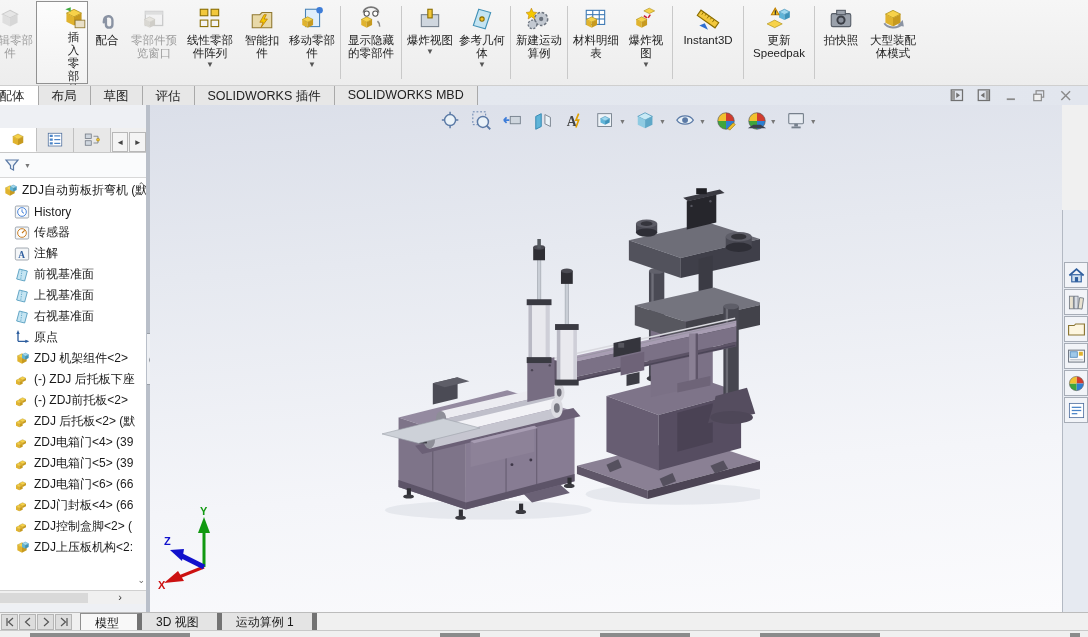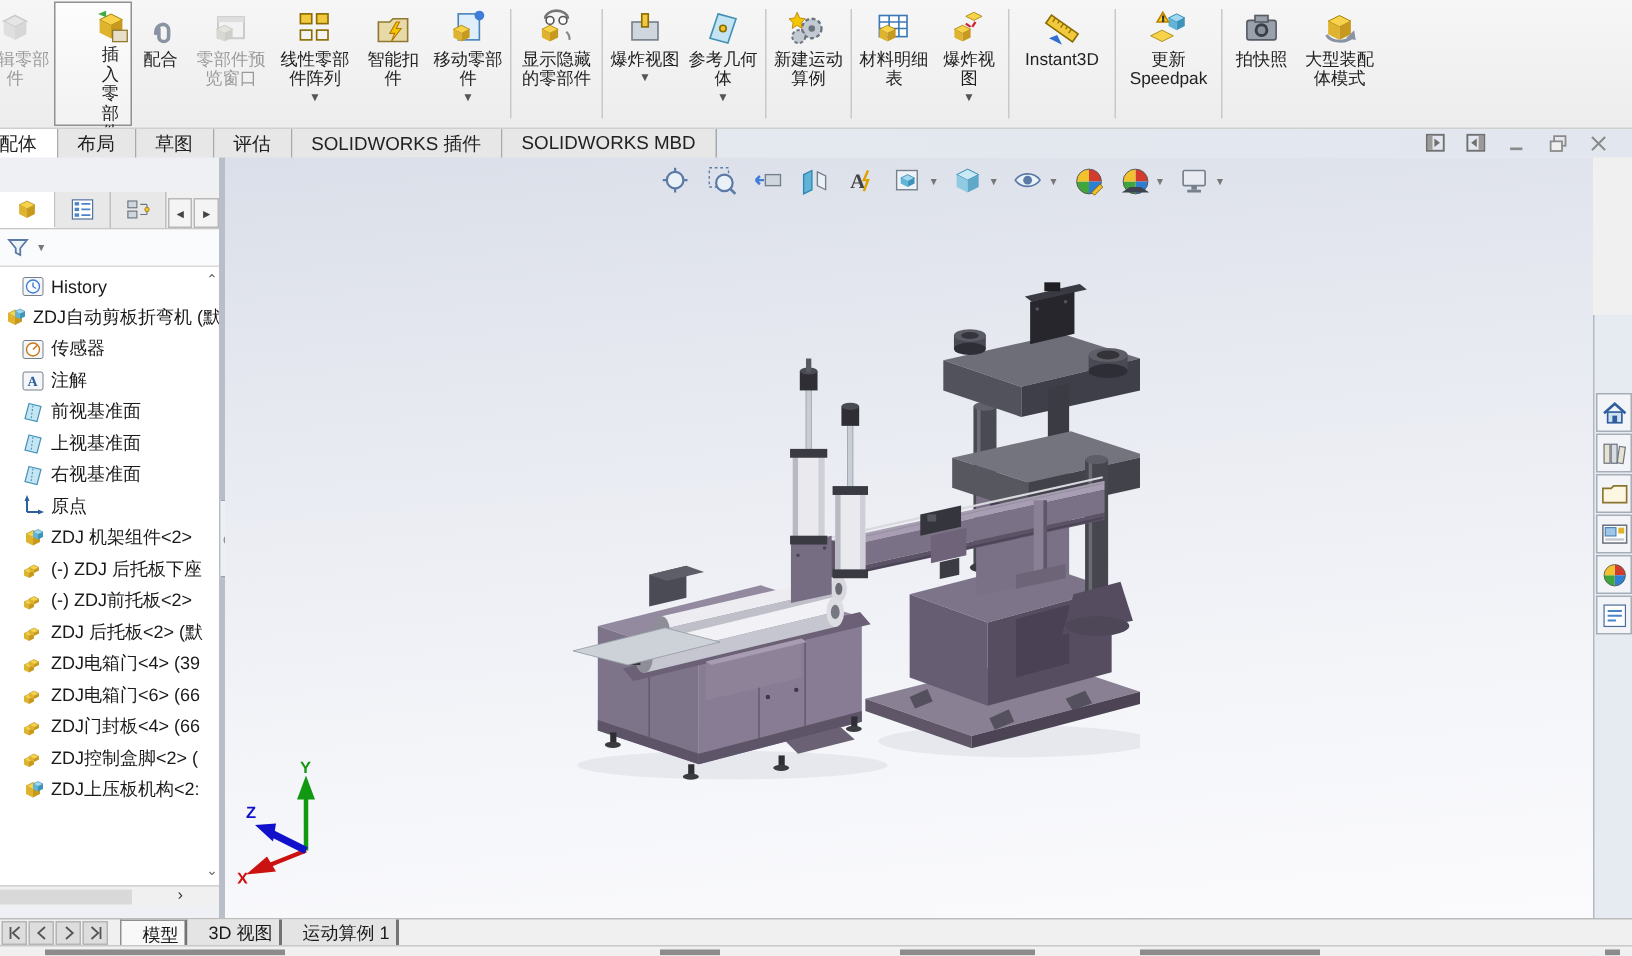--- a/index.html
+++ b/index.html
@@ -82,21 +82,21 @@
   .tpbtn { width:24px; height:26px; margin:0 0 1px 1px; background:#f2f4f8;
     border:1px solid #a7adb7; display:flex; align-items:center; justify-content:center; cursor:default; }
   #tp-stack { position:absolute; top:52px; left:0; }
 
   
   #bottom-bar { position:absolute; left:0; top:612px; width:1088px; height:18px;
     background:#f0f0f0; border-top:1px solid #bcbcbc; display:flex; align-items:stretch; }
   .navbtn { width:17px; height:16px; margin:1px 0 0 1px; background:#dddddd; border:1px solid #b5b5b5;
     display:flex; align-items:center; justify-content:center; cursor:default; }
   #bottom-tabs { display:flex; margin-left:8px; }
-  .btab { padding:1px 4px 0 14px; font-size:12px; border-right:2px solid #737373;
+  .btab { padding:1px 18px 0 14px; font-size:12px; border-right:5px solid #737373;
     background:#e4e4e4; cursor:default; white-space:nowrap; }
   .btab.active { background:#f8f8f8; border-top:1px solid #8f8f8f; border-left:1px solid #8f8f8f; }
   #status-bar { position:absolute; left:0; top:630px; width:1088px; height:7px;
     background:#f0f0f0; border-top:1px solid #c8c8c8; overflow:hidden; }
   .smudge { position:absolute; top:2px; height:5px; background:#555; opacity:.65; }
 
   svg { display:block; }
 </style>
 </head>
 <body>
@@ -400,47 +400,47 @@
         </div>
       <div id="filter-row">
         <span>
           <svg width="16" height="16" viewBox="0 0 16 16">
               <path d="M2 3 L14 3 L9.5 8.5 L9.5 13 L6.5 11.5 L6.5 8.5 Z" fill="#eef3f8" stroke="#5b7aa6" stroke-width="1.2"></path>
             </svg>
         </span>
         <span class="hcaret">▼</span>
       </div>
       <div id="tree">
-          <div class="trow child">
-            <span class="ticon">
-              <svg width="16" height="16" viewBox="0 0 24 24">
-                <rect x="2" y="3" width="20" height="18" rx="2" fill="#f4f6f8" stroke="#76808c"></rect>
-                <circle cx="12" cy="12" r="6.5" fill="#fff" stroke="#3e7dd8" stroke-width="1.4"></circle>
-                <path d="M12 8 V12 L15 14" fill="none" stroke="#3e7dd8" stroke-width="1.4"></path>
-              </svg>
-            </span>
-            <span>History</span>
-          </div>
           <div class="trow root">
             <span class="ticon">
               <svg width="16" height="16" viewBox="0 0 24 24">
                 <polygon points="12,4 19,7.5 12,11 5,7.5" fill="#f7d24a" stroke="#a08000" stroke-width="0.6"></polygon>
                 <polygon points="5,7.5 12,11 12,19 5,15.5" fill="#e0b32e"></polygon>
                 <polygon points="12,11 19,7.5 19,15.5 12,19" fill="#c79a1f"></polygon>
                 <polygon points="17,3 22,5.5 17,8 12,5.5" fill="#9fd8ef" stroke="#2f86b0" stroke-width="0.6"></polygon>
                 <polygon points="12,5.5 17,8 17,13 12,10.5" fill="#5fb4d8"></polygon>
                 <polygon points="17,8 22,5.5 22,10.5 17,13" fill="#3e93ba"></polygon>
               </svg>
             </span>
             <span>ZDJ自动剪板折弯机 (默</span>
           </div>
           <div class="trow child">
             <span class="ticon">
               <svg width="16" height="16" viewBox="0 0 24 24">
                 <rect x="2" y="3" width="20" height="18" rx="2" fill="#f4f6f8" stroke="#76808c"></rect>
+                <circle cx="12" cy="12" r="6.5" fill="#fff" stroke="#3e7dd8" stroke-width="1.4"></circle>
+                <path d="M12 8 V12 L15 14" fill="none" stroke="#3e7dd8" stroke-width="1.4"></path>
+              </svg>
+            </span>
+            <span>History</span>
+          </div>
+          <div class="trow child">
+            <span class="ticon">
+              <svg width="16" height="16" viewBox="0 0 24 24">
+                <rect x="2" y="3" width="20" height="18" rx="2" fill="#f4f6f8" stroke="#76808c"></rect>
                 <circle cx="12" cy="12" r="6.5" fill="#fff" stroke="#c87818" stroke-width="1.4"></circle>
                 <path d="M12 12 L16 8" stroke="#c87818" stroke-width="1.6"></path>
               </svg>
             </span>
             <span>传感器</span>
           </div>
           <div class="trow child">
             <span class="ticon">
               <svg width="16" height="16" viewBox="0 0 24 24">
                 <rect x="2" y="3" width="20" height="18" rx="2" fill="#f4f6f8" stroke="#76808c"></rect>
@@ -543,20 +543,33 @@
               <svg width="16" height="16" viewBox="0 0 24 24">
                 <polygon points="8,10 13,12.5 8,15 3,12.5" fill="#f7d24a" stroke="#a08000" stroke-width="0.5"></polygon>
                 <polygon points="3,12.5 8,15 8,20 3,17.5" fill="#e0b32e"></polygon>
                 <polygon points="8,15 13,12.5 13,17.5 8,20" fill="#c79a1f"></polygon>
                 <polygon points="13,7 18,9.5 13,12 8,9.5" fill="#f7d24a" stroke="#a08000" stroke-width="0.5"></polygon>
                 <polygon points="8,9.5 13,12 13,15 8,12.5" fill="#e0b32e"></polygon>
                 <polygon points="13,12 18,9.5 18,12.5 13,15" fill="#c79a1f"></polygon>
               </svg>
             </span>
             <span>ZDJ电箱门&lt;4&gt; (39</span>
+          </div>
+          <div class="trow child">
+            <span class="ticon">
+              <svg width="16" height="16" viewBox="0 0 24 24">
+                <polygon points="8,10 13,12.5 8,15 3,12.5" fill="#f7d24a" stroke="#a08000" stroke-width="0.5"></polygon>
+                <polygon points="3,12.5 8,15 8,20 3,17.5" fill="#e0b32e"></polygon>
+                <polygon points="8,15 13,12.5 13,17.5 8,20" fill="#c79a1f"></polygon>
+                <polygon points="13,7 18,9.5 13,12 8,9.5" fill="#f7d24a" stroke="#a08000" stroke-width="0.5"></polygon>
+                <polygon points="8,9.5 13,12 13,15 8,12.5" fill="#e0b32e"></polygon>
+                <polygon points="13,12 18,9.5 18,12.5 13,15" fill="#c79a1f"></polygon>
+              </svg>
+            </span>
+            <span>ZDJ电箱门&lt;5&gt; (39</span>
           </div>
           <div class="trow child">
             <span class="ticon">
               <svg width="16" height="16" viewBox="0 0 24 24">
                 <polygon points="8,10 13,12.5 8,15 3,12.5" fill="#f7d24a" stroke="#a08000" stroke-width="0.5"></polygon>
                 <polygon points="3,12.5 8,15 8,20 3,17.5" fill="#e0b32e"></polygon>
                 <polygon points="8,15 13,12.5 13,17.5 8,20" fill="#c79a1f"></polygon>
                 <polygon points="13,7 18,9.5 13,12 8,9.5" fill="#f7d24a" stroke="#a08000" stroke-width="0.5"></polygon>
                 <polygon points="8,9.5 13,12 13,15 8,12.5" fill="#e0b32e"></polygon>
                 <polygon points="13,12 18,9.5 18,12.5 13,15" fill="#c79a1f"></polygon>

